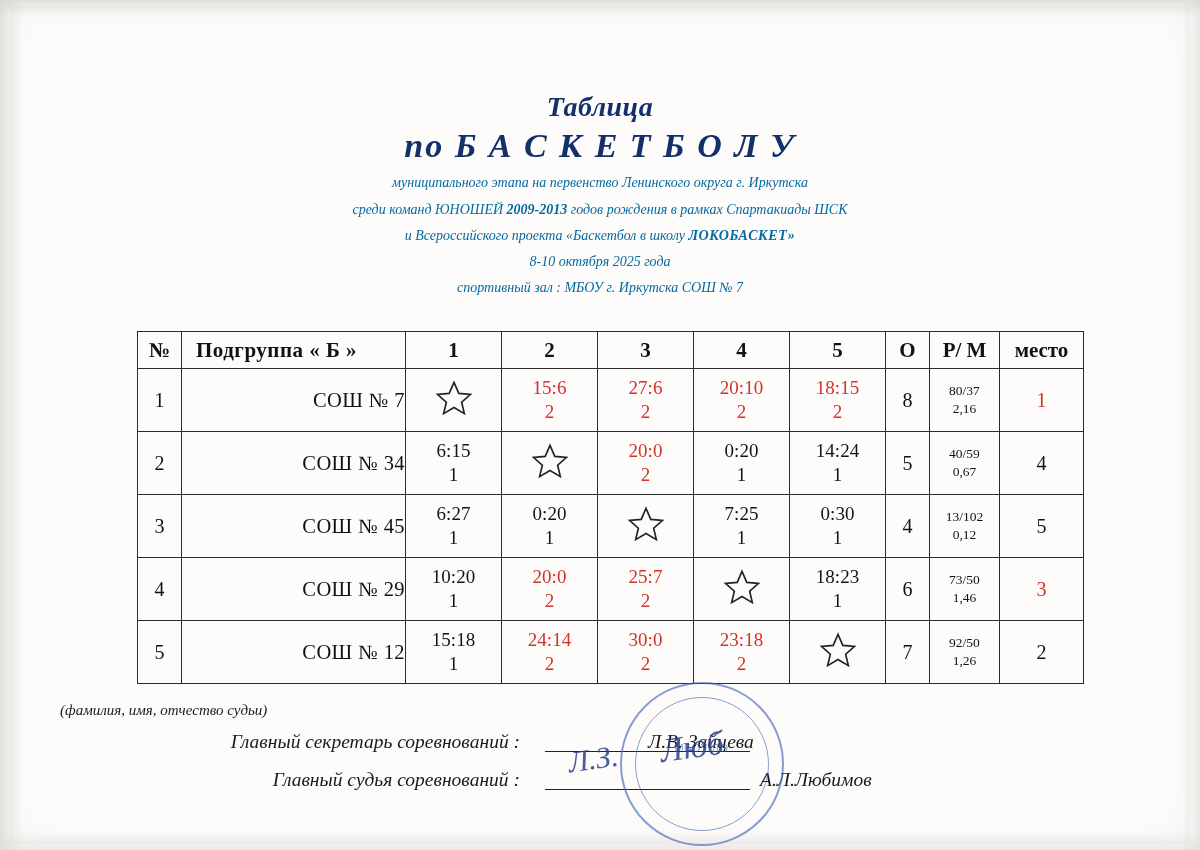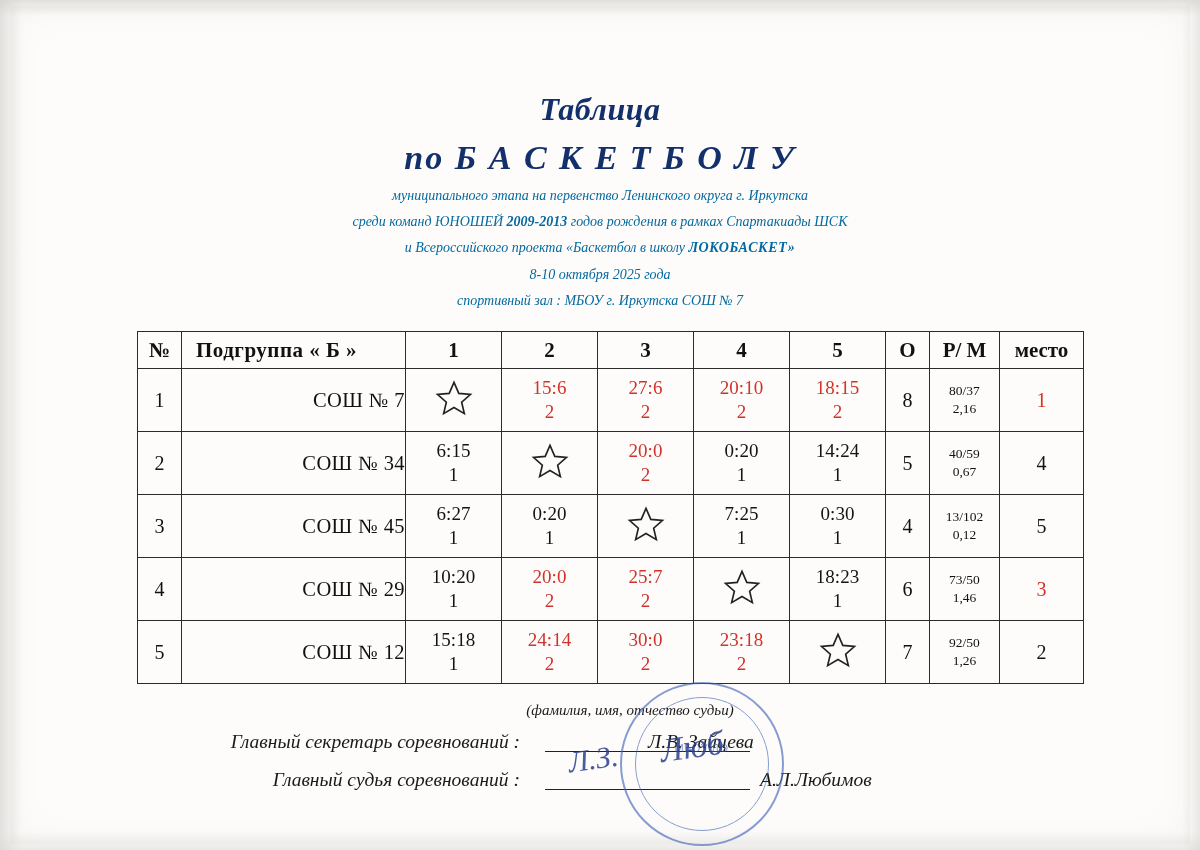--- a/index.html
+++ b/index.html
@@ -57,35 +57,35 @@
 
   
   .header {
     position: absolute;
     left: 0;
     top: 92px;
     width: 1200px;
     text-align: center;
   }
   .title-1 {
-    font-size: 32px;
+    font-size: 28px;
     font-weight: bold;
     font-style: italic;
     color: #13306b;
     letter-spacing: .5px;
     line-height: 1.1;
   }
   .title-2 {
     font-size: 34px;
     font-weight: bold;
     font-style: italic;
     color: #13306b;
     letter-spacing: 2px;
     line-height: 1.25;
-    margin-top: 10px;
+    margin-top: 2px;
   }
   .sub {
     font-size: 14px;
     font-style: italic;
     color: #0369a1;
     line-height: 1.45;
     margin-top: 6px;
   }
   .sub b { font-weight: bold; }
   .sub .sp { letter-spacing: .6px; }
@@ -161,21 +161,20 @@
     width: 1200px;
     font-style: italic;
   }
   .f-row1 {
     font-size: 19.5px;
     padding-left: 137px;
   }
   .f-row1 b { font-weight: bold; }
   .f-small {
     font-size: 15px;
-    text-align: center;
     margin-top: 2px;
     padding-left: 60px;
   }
   .f-row {
     position: relative;
     font-size: 19.5px;
     margin-top: 12px;
     height: 26px;
   }
   .f-label {

